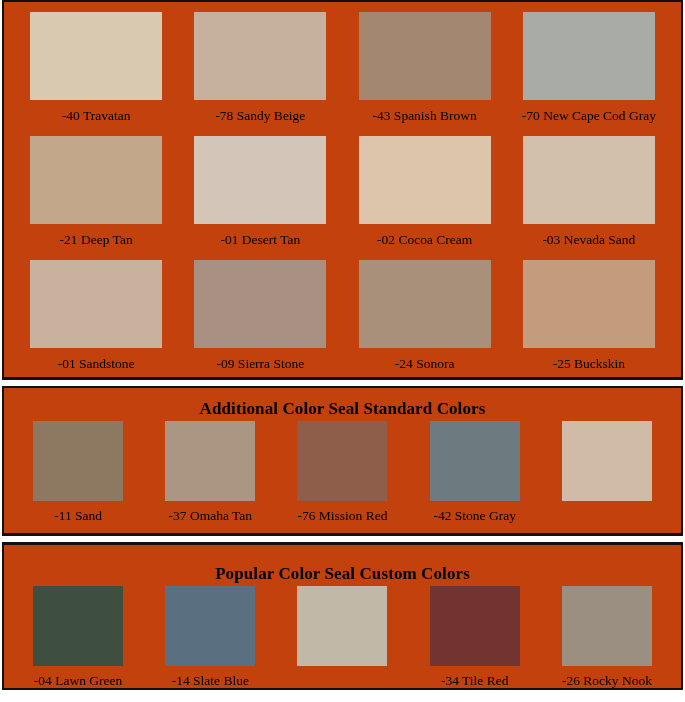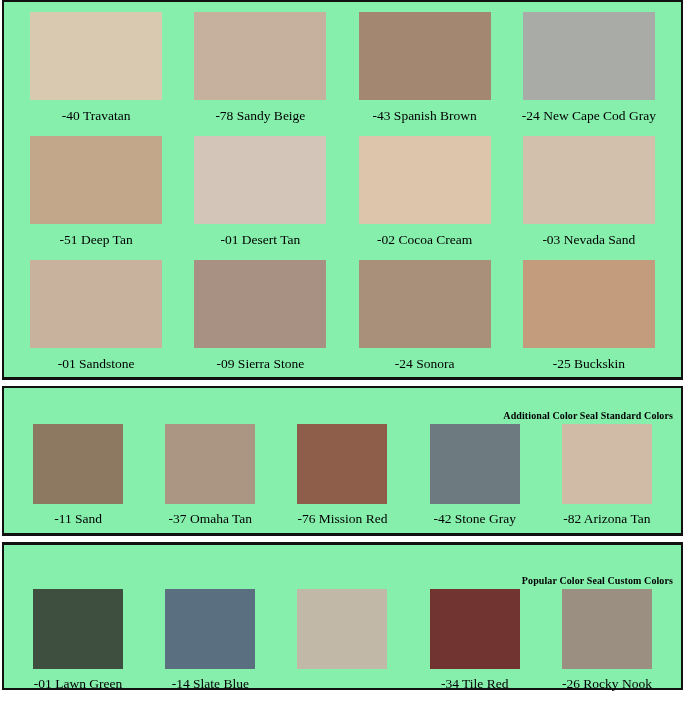--- a/index.html
+++ b/index.html
@@ -21,21 +21,21 @@
     box-sizing: border-box;
     display: flex;
     flex-direction: column;
     background: #ffffff;
   }
 
   
   .panel {
     box-sizing: border-box;
     border: 2px solid #111111;
-    background: #86efac;
+    background: #c2410c;
     margin: 0 2px;
   }
 
   .panel-main {
     height: 380px;
     border-top: 2px solid #111111;
     border-bottom: 3px solid #111111;
     padding: 10px 10px 0 10px;
   }
 
@@ -52,25 +52,25 @@
   }
 
   .panel-popular {
     height: 148px;
     border: 2px solid #111111;
     border-top: 3px solid #111111;
     padding: 14px 8px 0 8px;
   }
 
   .section-title {
-    text-align: right;
+    text-align: center;
     font-weight: bold;
-    font-size: 10px;
+    font-size: 17px;
     letter-spacing: 0.1px;
-    margin: 16px 0 2px 0;
+    margin: 5px 0 2px 0;
     line-height: 1.2;
   }
 
   
   .grid4 {
     display: grid;
     grid-template-columns: repeat(4, 1fr);
     column-gap: 0px;
     row-gap: 0px;
   }
@@ -125,25 +125,25 @@
         <div class="cell">
           <div class="chip4" style="background: rgb(198, 176, 158);"></div>
           <div class="caption">-78 Sandy Beige</div>
         </div>
         <div class="cell">
           <div class="chip4" style="background: rgb(163, 135, 112);"></div>
           <div class="caption">-43 Spanish Brown</div>
         </div>
         <div class="cell">
           <div class="chip4" style="background: rgb(169, 171, 166);"></div>
-          <div class="caption">-24 New Cape Cod Gray</div>
+          <div class="caption">-70 New Cape Cod Gray</div>
         </div>
         <div class="cell">
           <div class="chip4" style="background: rgb(194, 167, 139);"></div>
-          <div class="caption">-51 Deep Tan</div>
+          <div class="caption">-21 Deep Tan</div>
         </div>
         <div class="cell">
           <div class="chip4" style="background: rgb(211, 197, 184);"></div>
           <div class="caption">-01 Desert Tan</div>
         </div>
         <div class="cell">
           <div class="chip4" style="background: rgb(220, 197, 171);"></div>
           <div class="caption">-02 Cocoa Cream</div>
         </div>
         <div class="cell">
@@ -185,33 +185,32 @@
         <div class="cell">
           <div class="chip5" style="background: rgb(143, 94, 75);"></div>
           <div class="caption">-76 Mission Red</div>
         </div>
         <div class="cell">
           <div class="chip5" style="background: rgb(109, 122, 128);"></div>
           <div class="caption">-42 Stone Gray</div>
         </div>
         <div class="cell">
           <div class="chip5" style="background: rgb(207, 187, 166);"></div>
-          <div class="caption">-82 Arizona Tan</div>
         </div>
       </div>
   </div>
 
   <div class="gap"></div>
 
   <div class="panel panel-popular">
     <div class="section-title">Popular Color Seal Custom Colors</div>
     <div class="grid5" id="grid-popular">
         <div class="cell">
           <div class="chip5" style="background: rgb(62, 79, 64);"></div>
-          <div class="caption">-01 Lawn Green</div>
+          <div class="caption">-04 Lawn Green</div>
         </div>
         <div class="cell">
           <div class="chip5" style="background: rgb(90, 112, 128);"></div>
           <div class="caption">-14 Slate Blue</div>
         </div>
         <div class="cell">
           <div class="chip5" style="background: rgb(193, 184, 168);"></div>
         </div>
         <div class="cell">
           <div class="chip5" style="background: rgb(113, 52, 48);"></div>

